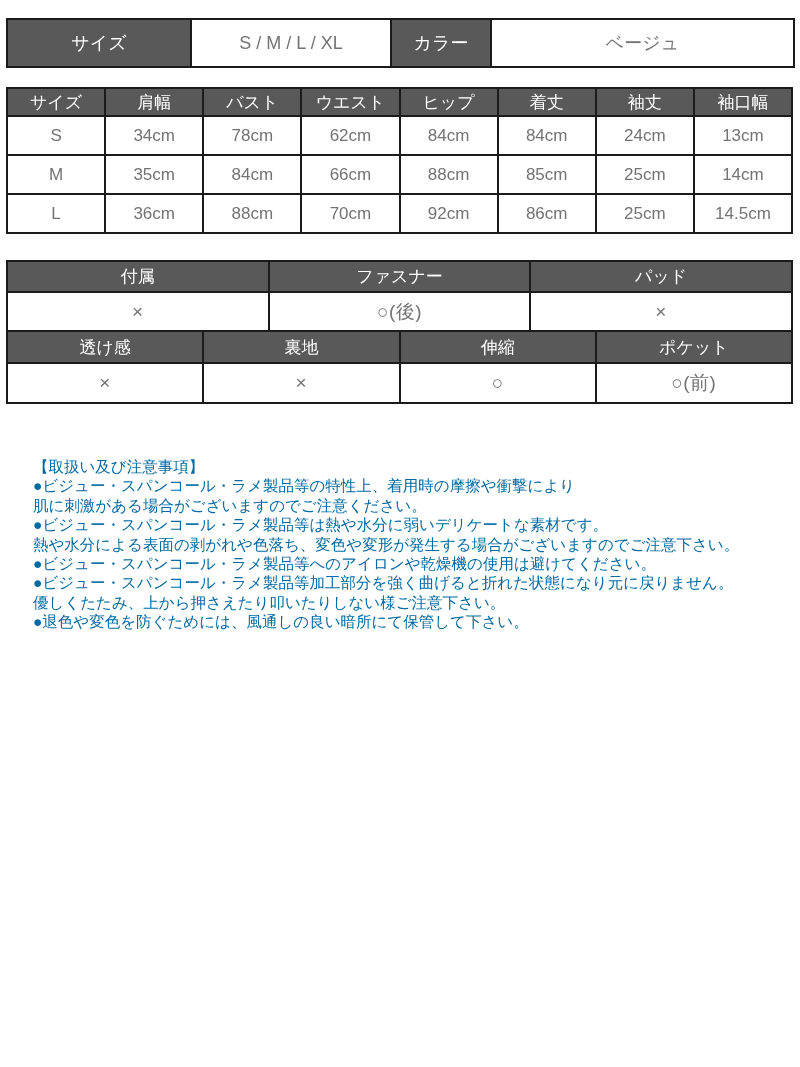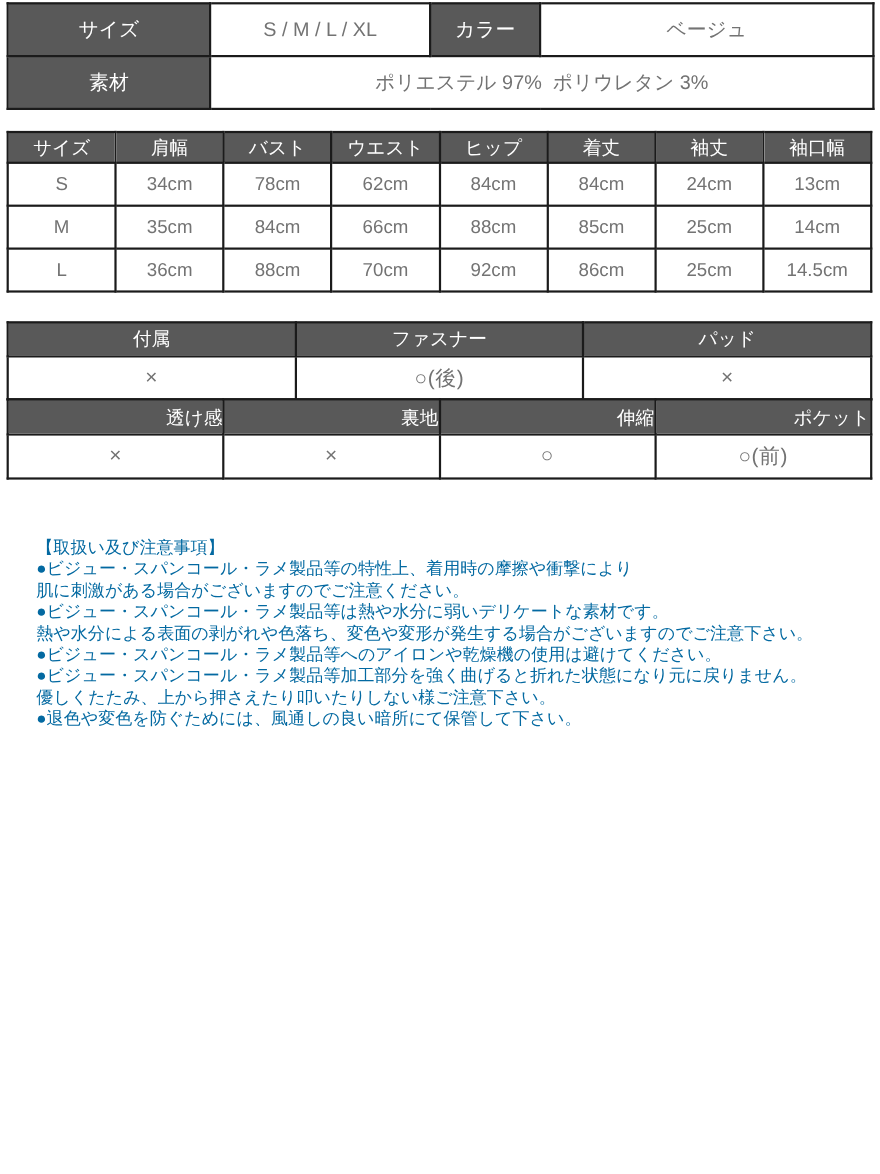--- a/index.html
+++ b/index.html
@@ -8,21 +8,21 @@
     background: #ffffff;
   }
   body {
     width: 800px;
     height: 1067px;
     overflow: hidden;
     font-family: "Liberation Sans", "DejaVu Sans", sans-serif;
     -webkit-font-smoothing: antialiased;
   }
   .sheet {
-    padding: 2px 0 0 6px;
+    padding: 18px 0 0 6px;
   }
   table {
     border-collapse: collapse;
     width: 787px;
     table-layout: fixed;
   }
   td {
     border: 2px solid #1b1b1b;
     text-align: center;
     vertical-align: middle;
@@ -40,21 +40,21 @@
   .t1 td { height: 46px; }
   
   .t2 { margin-top: 19px; }
   .t2 tr.hrow td { height: 26px; font-size: 17px; }
   .t2 tr.drow td { height: 37px; font-size: 17px; }
   
   .t3 { margin-top: 26px; }
   .t3 tr.hrow td { height: 29px; font-size: 17px; }
   .t3 tr.drow td { height: 37px; font-size: 19px; }
   .t4 { margin-top: -2px; }
-  .t4 tr.hrow td { height: 30px; font-size: 17px; text-align: right; }
+  .t4 tr.hrow td { height: 30px; font-size: 17px; }
   .t4 tr.drow td { height: 38px; font-size: 19px; }
   .sym { font-size: 20px; letter-spacing: 0.5px; }
   
   .notes {
     margin: 53px 10px 0 27px;
     color: #0369a1;
     font-size: 15.5px;
     line-height: 19.4px;
   }
   .notes div { white-space: nowrap; }
@@ -70,24 +70,20 @@
         <col style="width:200px">
         <col style="width:100px">
         <col style="width:303px">
     </colgroup>
     <tbody>
         <tr>
       <td class="hd">サイズ</td>
       <td>S / M / L / XL</td>
       <td class="hd">カラー</td>
       <td>ベージュ</td>
-    </tr>
-    <tr>
-      <td class="hd">素材</td>
-      <td colspan="3">ポリエステル 97%  ポリウレタン 3%</td>
     </tr>
   </tbody>
     </table>
 
   <table class="t2">
     <tbody>
         <tr class="hrow">
       <td class="hd">サイズ</td>
       <td class="hd">肩幅</td>
       <td class="hd">バスト</td>

